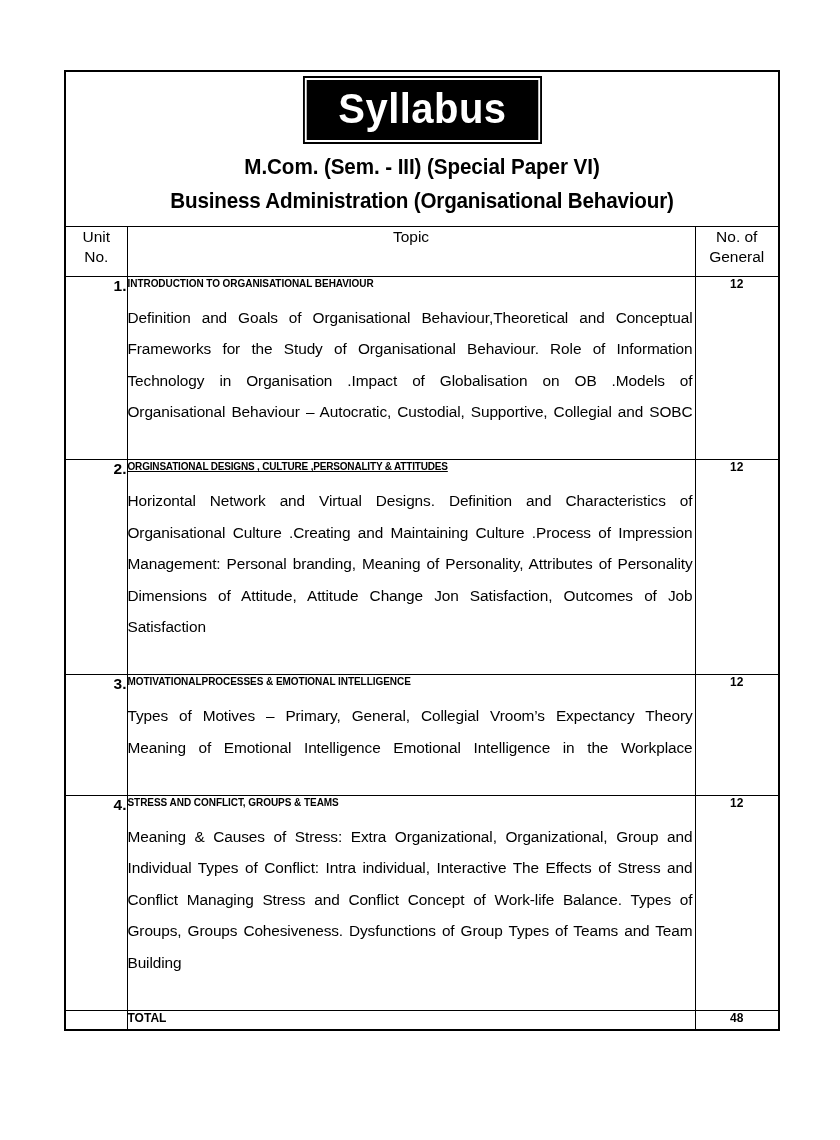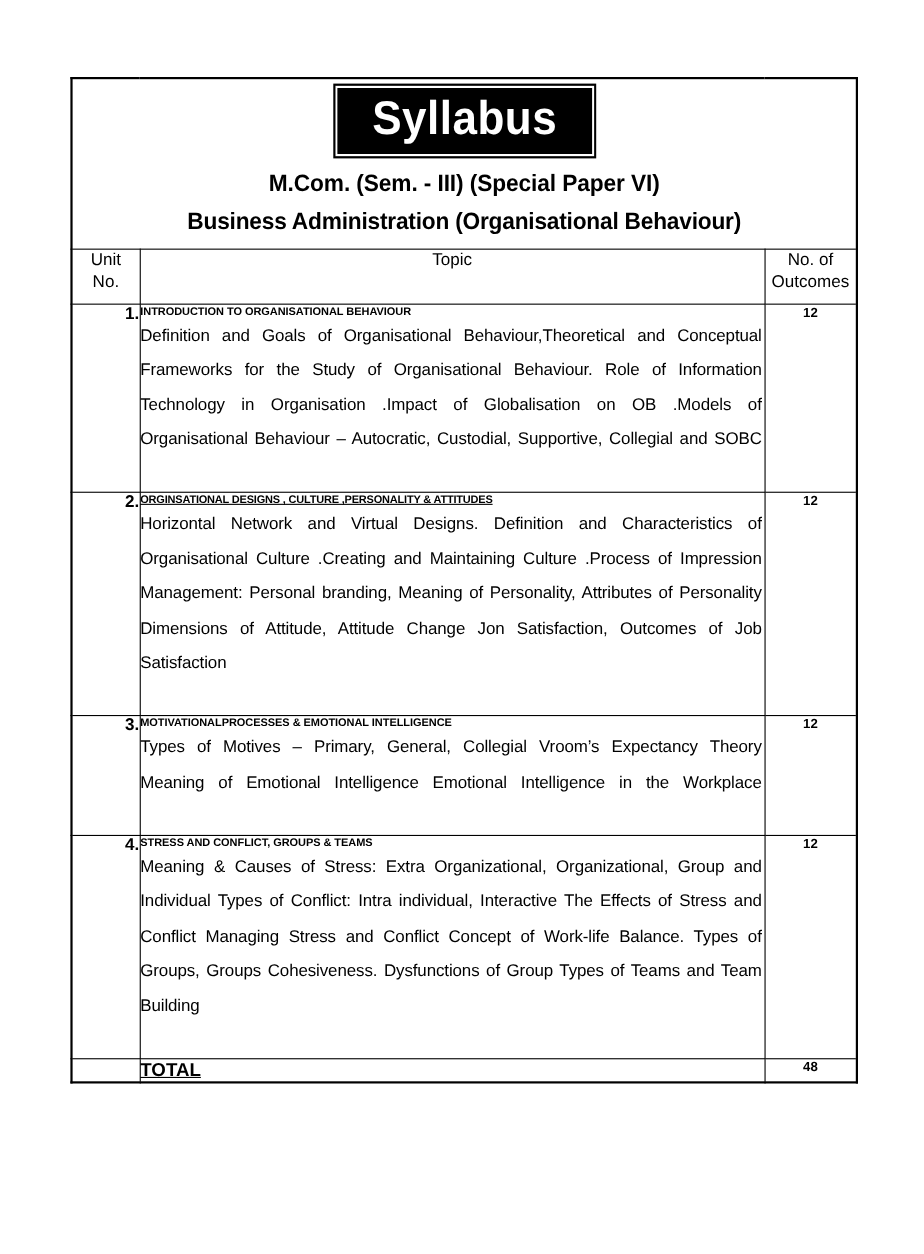--- a/index.html
+++ b/index.html
@@ -123,39 +123,39 @@
     font-size: 10px;
     line-height: 1.3;
     white-space: nowrap;
     letter-spacing: -0.05px;
   }
   .topic-title.wide {
     letter-spacing: -0.18px;
     text-decoration: underline;
   }
   .topic-body {
+    margin-top: 12px;
     font-size: 15.4px;
     line-height: 31.5px;
     text-align: justify;
     text-justify: inter-word;
     letter-spacing: -0.1px;
     padding-right: 2px;
   }
   .topic-body::after {
     content: "";
     display: inline-block;
     width: 100%;
   }
 
   
   .total-cell {
     font-weight: bold;
-    font-size: 17px;
+    font-size: 12px;
     padding: 10px 0 11px 18px;
-    text-decoration: underline;
   }
   .total-blank { padding: 10px 0 11px 0; margin-top: 12px; }
 </style>
 </head>
 <body>
 
 <div class="page">
 
   <table class="syllabus-table">
     <colgroup>
@@ -176,21 +176,21 @@
     </tr>
 
     <tr>
       <td class="hdr">
         <div>Unit</div>
         <div>No.</div>
       </td>
       <td class="hdr hdr-topic">Topic</td>
       <td class="hdr">
         <div>No. of</div>
-        <div>Outcomes</div>
+        <div>General</div>
       </td>
     </tr>
 
     <tr>
       <td class="unit-no">1.</td>
       <td class="topic-cell">
         <div class="topic-title">INTRODUCTION TO ORGANISATIONAL BEHAVIOUR</div>
         <div class="topic-body">Definition and Goals of Organisational Behaviour,Theoretical and Conceptual Frameworks for the Study of Organisational Behaviour. Role of Information Technology in Organisation .Impact of Globalisation on OB .Models of Organisational Behaviour – Autocratic, Custodial, Supportive, Collegial and SOBC</div>
       </td>
       <td class="lect-no">12</td>

